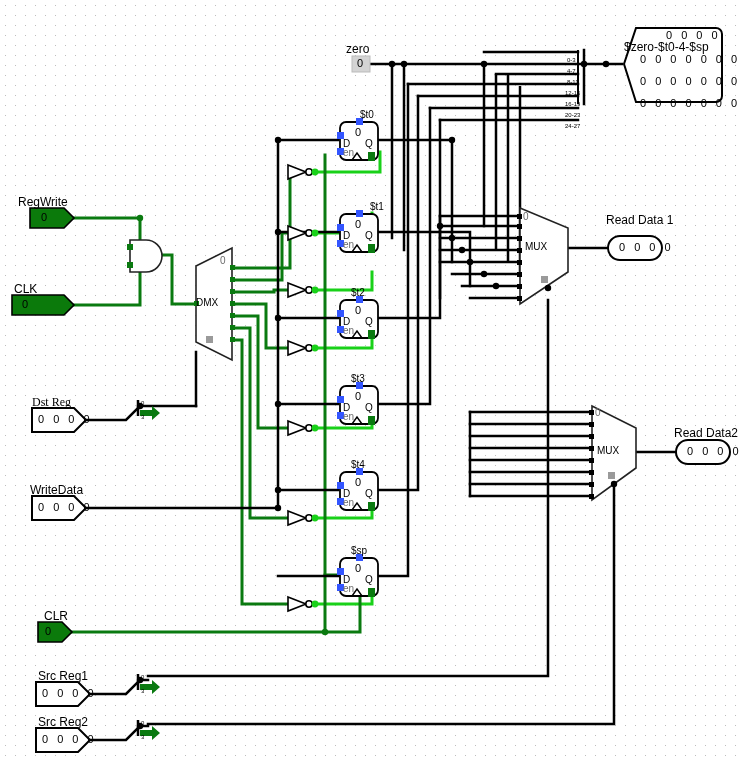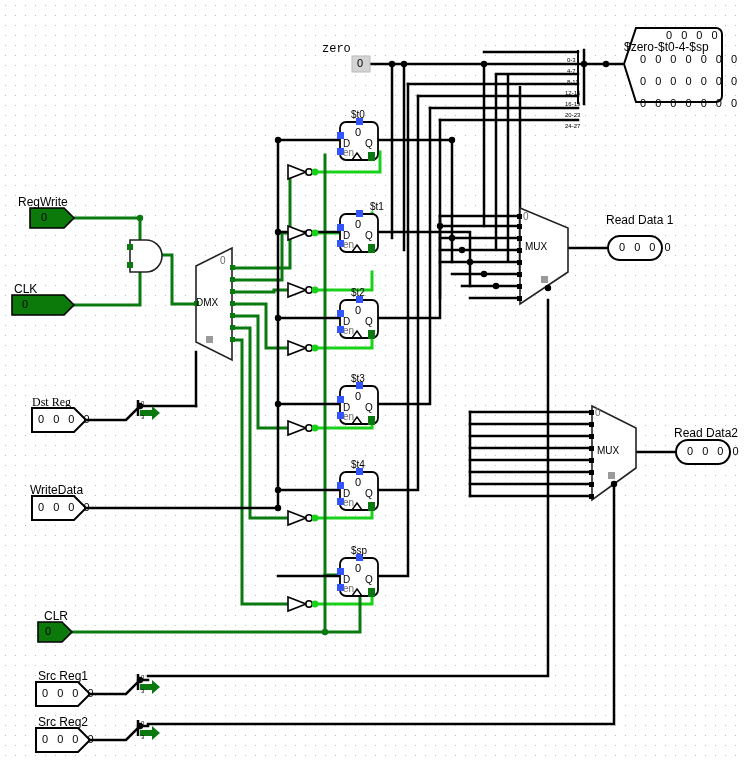--- a/index.html
+++ b/index.html
@@ -397,33 +397,33 @@
 
   <div class="lbl" style="left:44px; top:610px;">CLR</div>
   <div class="pin-val" style="left:45px; top:626px;">0</div>
 
   <div class="lbl" style="left:38px; top:670px;">Src Reg1</div>
   <div class="pin-val mono-digits" style="left:42px; top:688px;">0 0 0 0</div>
 
   <div class="lbl" style="left:38px; top:716px;">Src Reg2</div>
   <div class="pin-val mono-digits" style="left:42px; top:734px;">0 0 0 0</div>
 
-  <div class="lbl" style="left:322px; top:43px;font-family:Liberation Mono, monospace;">zero</div>
+  <div class="lbl" style="left:346px; top:43px;">zero</div>
   <div class="pin-val" style="left:357px; top:58px;">0</div>
 
   <div class="lbl lbl-sm" style="left:196px; top:298px;">DMX</div>
   <div class="lbl lbl-sm lbl-grey" style="left:220px; top:256px;">0</div>
 
   <div class="lbl lbl-sm" style="left:525px; top:242px;">MUX</div>
   <div class="lbl lbl-sm lbl-grey" style="left:523px; top:212px;">0</div>
 
   <div class="lbl lbl-sm" style="left:597px; top:446px;">MUX</div>
   <div class="lbl lbl-sm lbl-grey" style="left:595px; top:408px;">0</div>
 
-  <div class="lbl lbl-sm" style="left:351px; top:110px;">$t0</div>
+  <div class="lbl lbl-sm" style="left:360px; top:110px;">$t0</div>
   <div class="pin-val" style="left:355px; top:127px;">0</div>
   <div class="lbl lbl-sm" style="left:343px; top:139px;">D</div>
   <div class="lbl lbl-sm" style="left:365px; top:139px;">Q</div>
   <div class="lbl lbl-sm lbl-grey" style="left:343px; top:148px;">en</div>
 
   <div class="lbl lbl-sm" style="left:351px; top:202px;margin-left:19px;">$t1</div>
   <div class="pin-val" style="left:355px; top:219px;">0</div>
   <div class="lbl lbl-sm" style="left:343px; top:231px;">D</div>
   <div class="lbl lbl-sm" style="left:365px; top:231px;">Q</div>
   <div class="lbl lbl-sm lbl-grey" style="left:343px; top:240px;">en</div>

